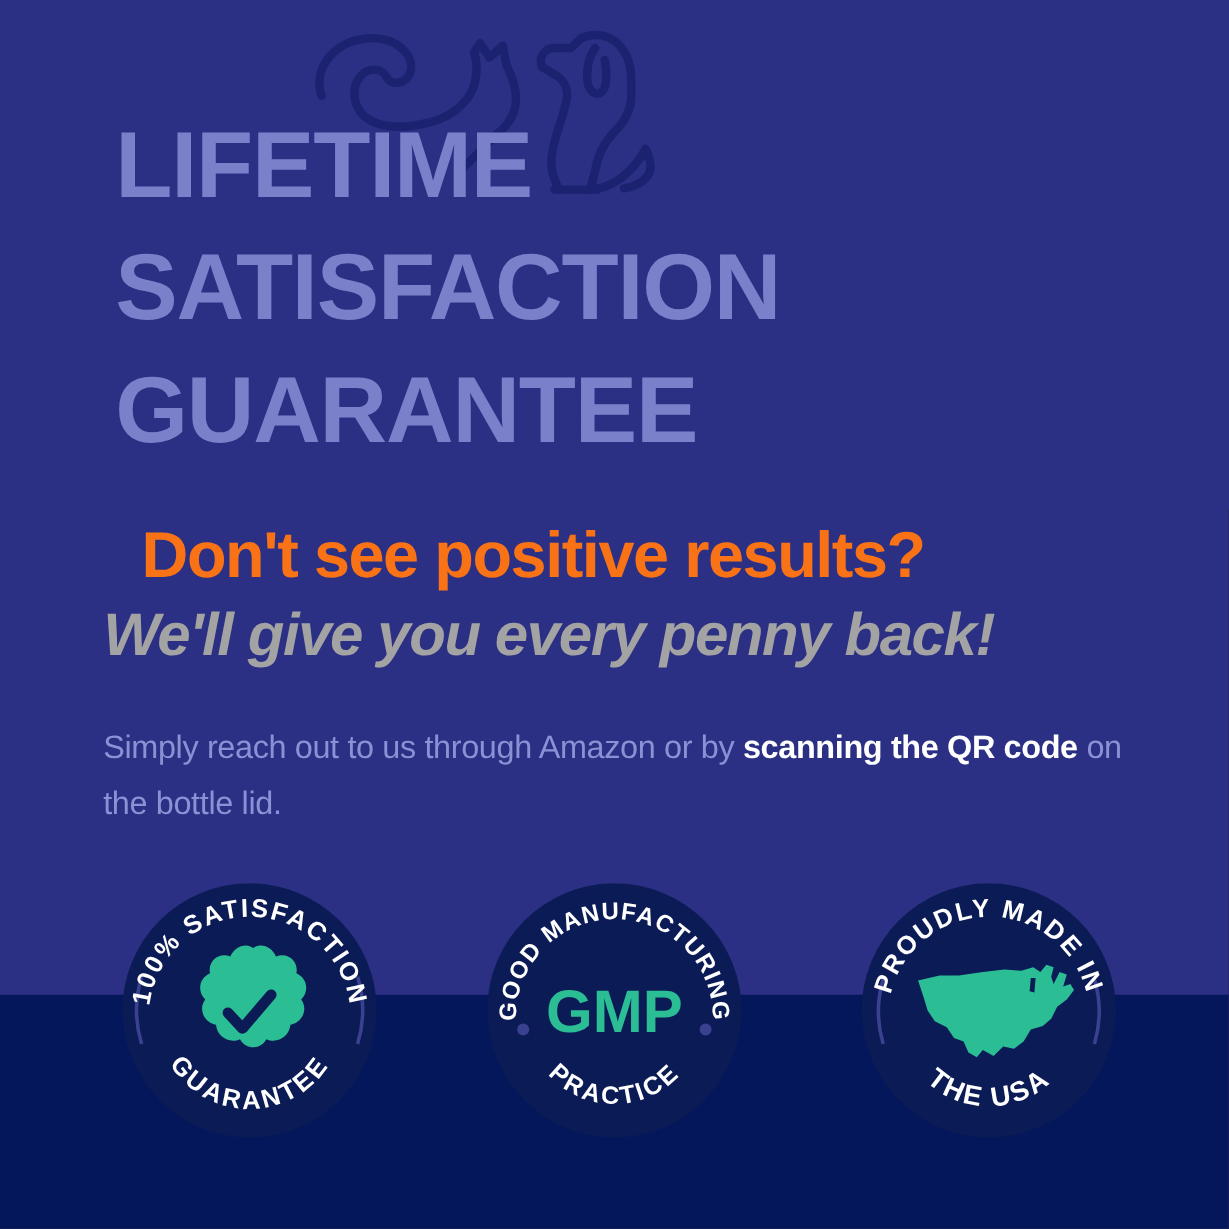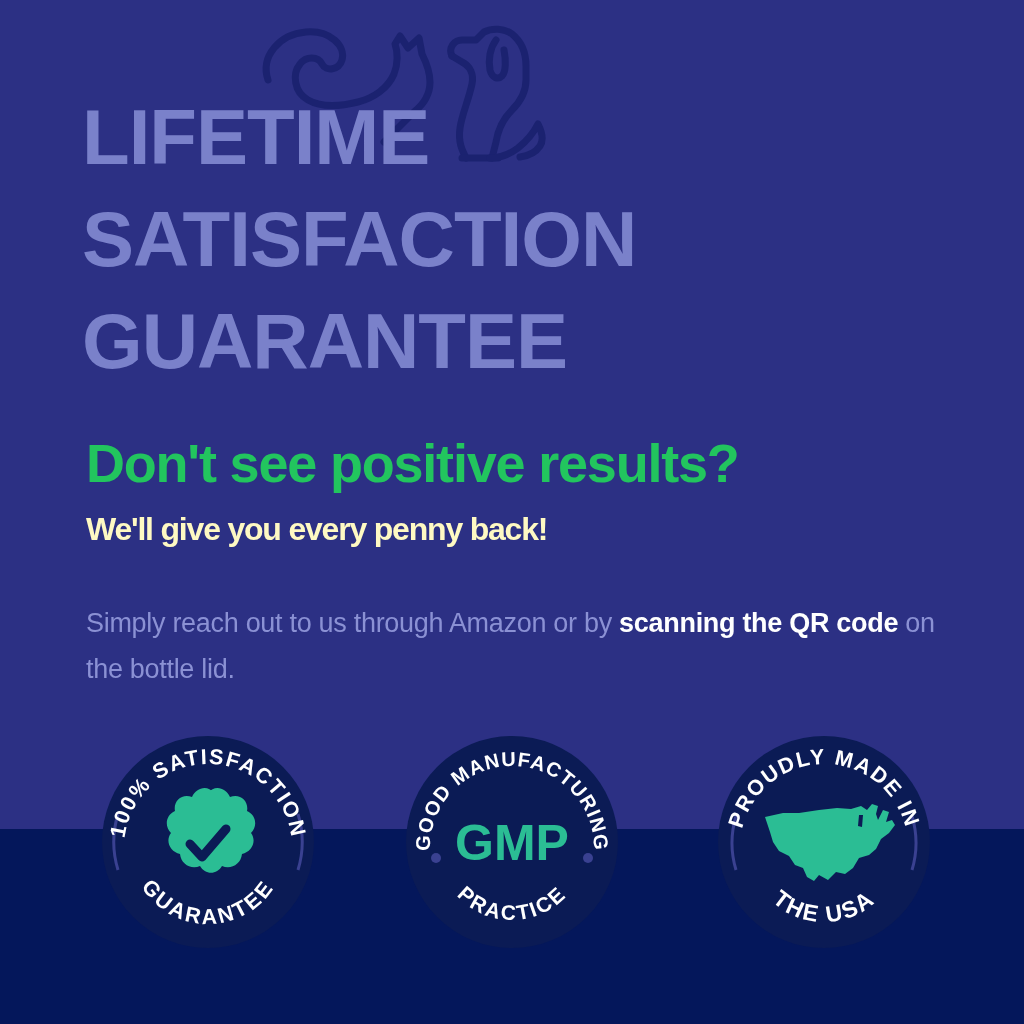--- a/index.html
+++ b/index.html
@@ -34,54 +34,56 @@
   
   .petart {
     position: absolute;
     left: 238px; top: 18px;
     width: 340px; height: 160px;
   }
 
   
   .bighead {
     position: absolute;
-    left: 82px; top: 86px;
+    left: 96px; top: 86px;
     width: 700px;
   }
   .bighead .line {
     color: #7a81ca;
     font-size: 78px;
     line-height: 102px;
     font-weight: bold;
     letter-spacing: -1px;
     white-space: nowrap;
   }
 
   
   .subhead {
     position: absolute;
     left: 86px; top: 432px;
     width: 860px;
   }
   .subhead .q {
-    color: #22c55e;
+    color: #f97316;
     font-size: 54px;
     line-height: 62px;
     font-weight: bold;
     letter-spacing: -1.2px;
     white-space: nowrap;
+    margin-left: 32px;
   }
   .subhead .a {
-    color: #fef9c3;
-    font-size: 32px;
+    color: #a3a3a3;
+    font-size: 50px;
     line-height: 62px;
     font-weight: bold;
     letter-spacing: -1.2px;
     white-space: nowrap;
     margin-top: 4px;
+    font-style: italic;
   }
 
   
   .bodycopy {
     position: absolute;
     left: 86px; top: 600px;
     width: 880px;
     font-size: 27px;
     line-height: 46px;
     color: #8b91d4;

